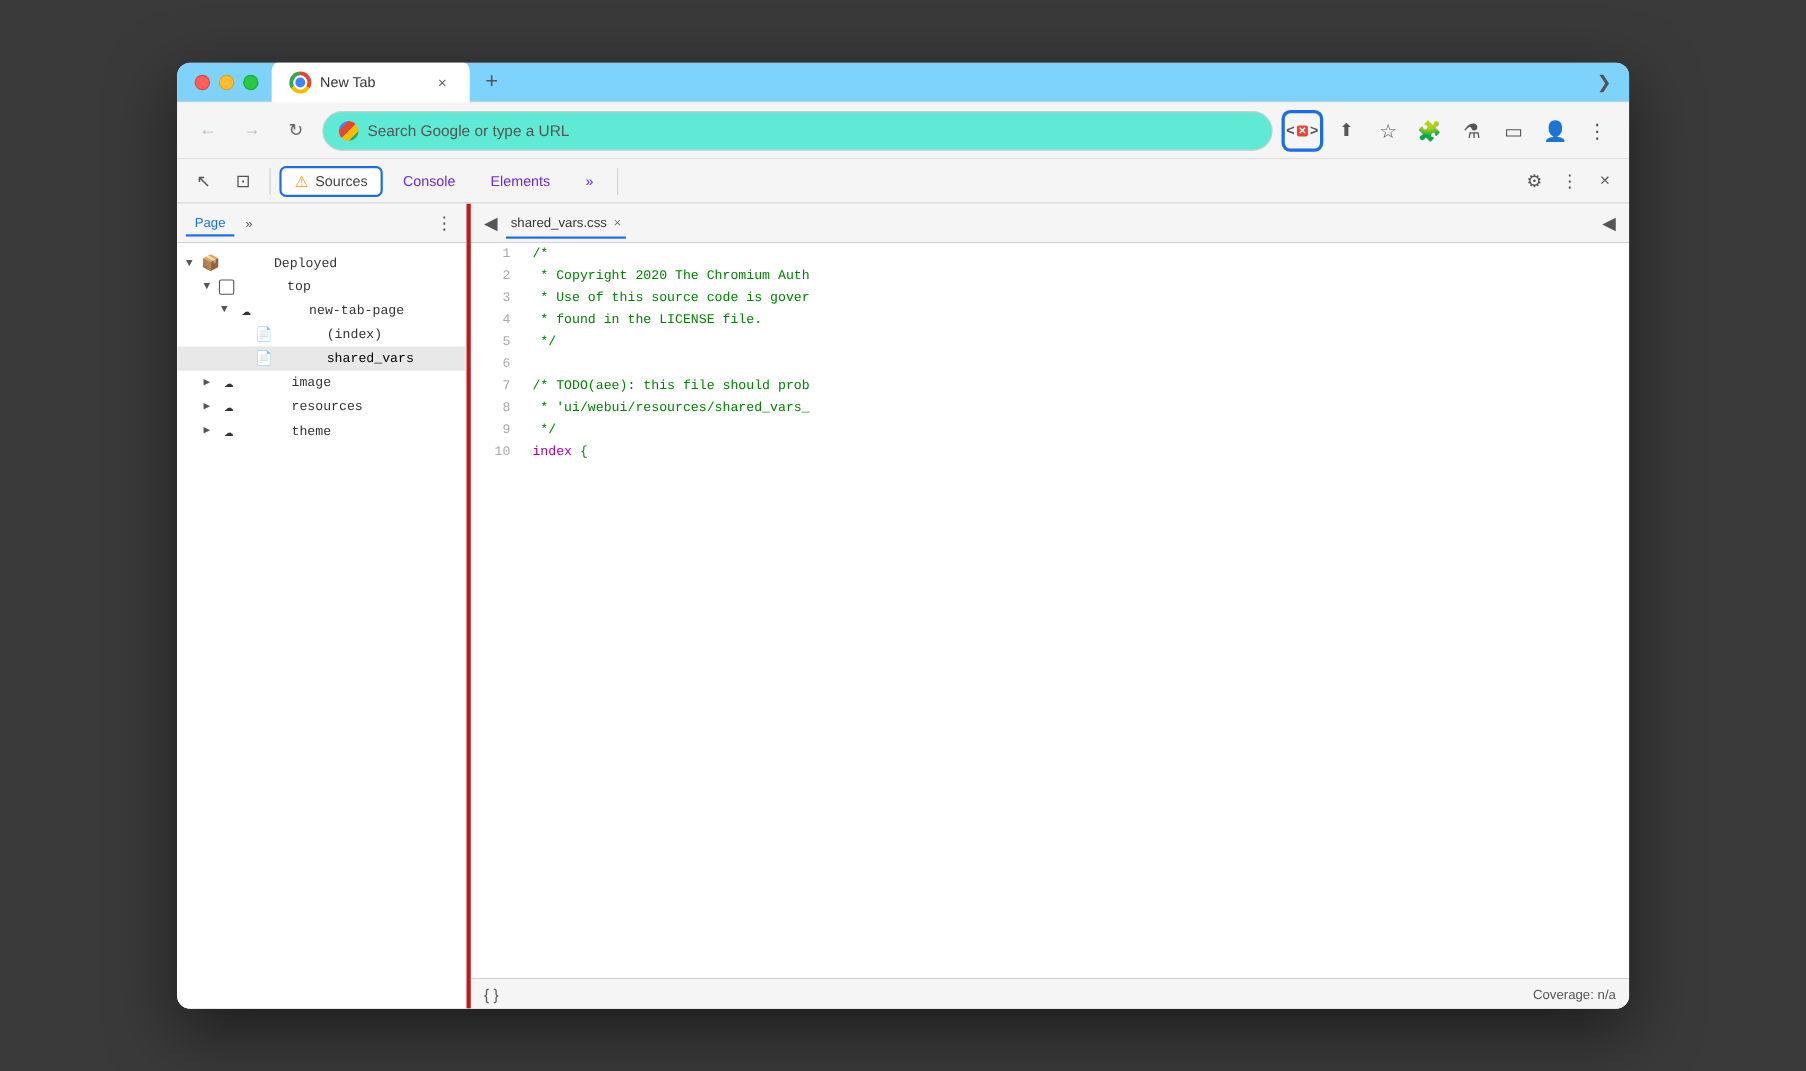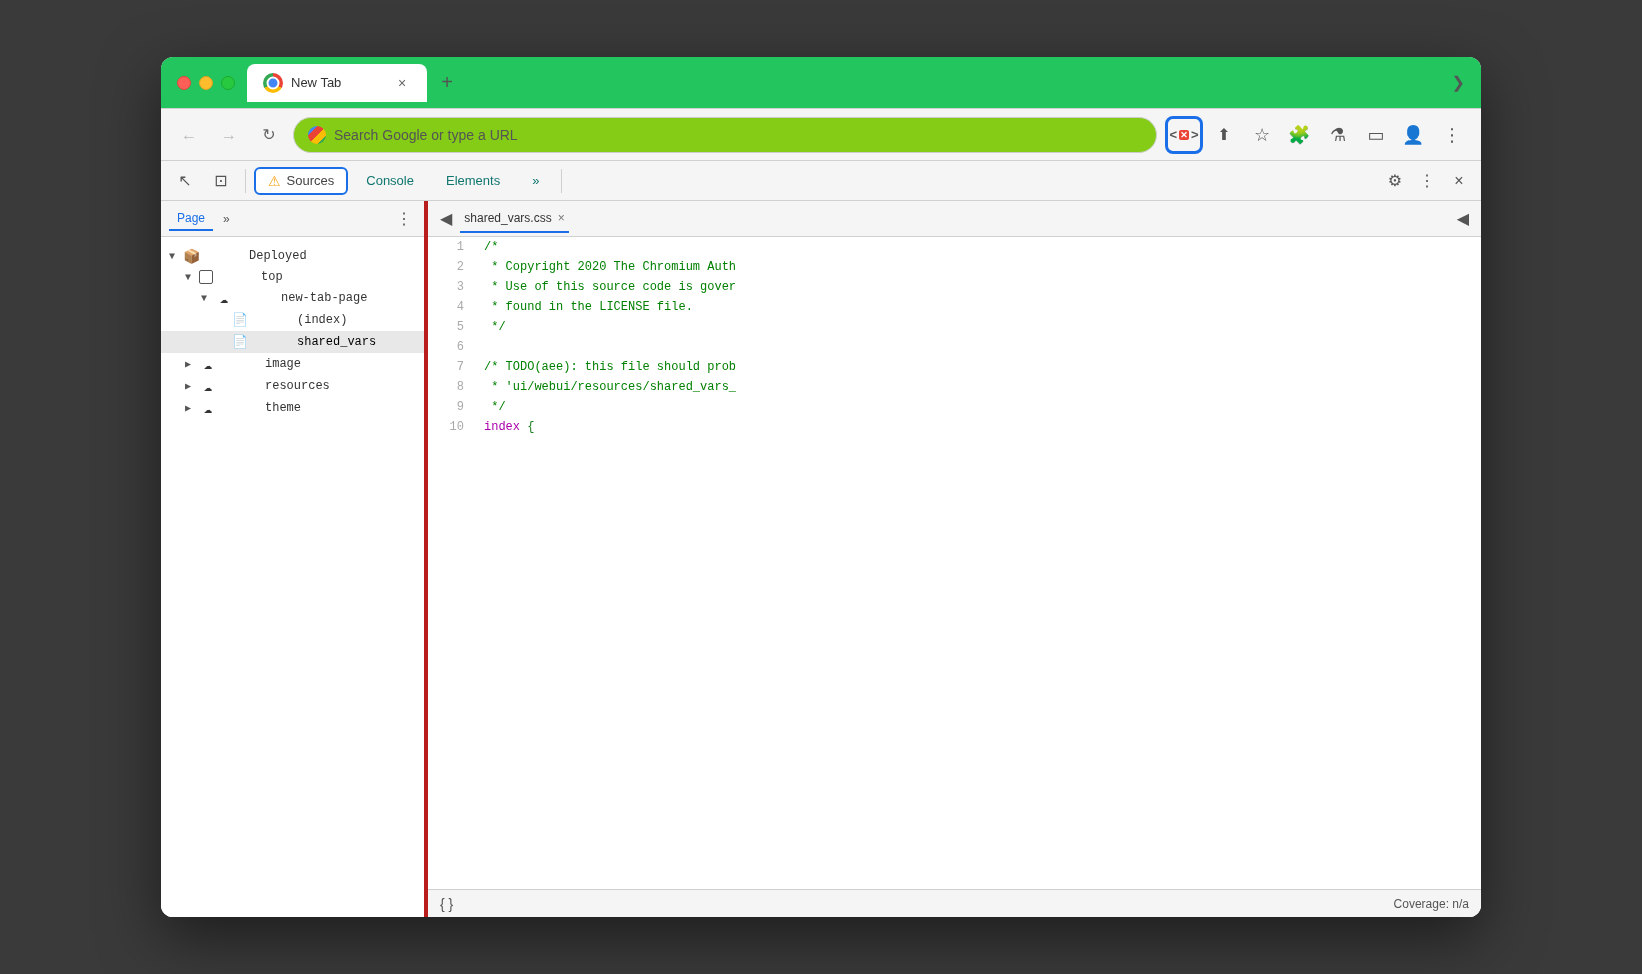--- a/index.html
+++ b/index.html
@@ -18,22 +18,22 @@
       background: #f0f0f0;
       border-radius: 12px;
       box-shadow: 0 20px 60px rgba(0,0,0,0.5);
       overflow: hidden;
       display: flex;
       flex-direction: column;
     }
 
     
     .title-bar {
-      background: #22c55e;
-      height: 52px;
+      background: #7dd3fc;
+      height: 36px;
       display: flex;
       align-items: center;
       padding: 0 16px;
       gap: 12px;
       border-bottom: 1px solid #d0d0d0;
     }
 
     .traffic-lights {
       display: flex;
       gap: 8px;
@@ -126,21 +126,21 @@
       border-radius: 50%;
       cursor: pointer;
       color: #666;
       font-size: 16px;
     }
     .nav-btn.disabled { color: #bbb; cursor: default; }
 
     .address-bar {
       flex: 1;
       height: 36px;
-      background: #84cc16;
+      background: #5eead4;
       border: 1px solid #ccc;
       border-radius: 20px;
       display: flex;
       align-items: center;
       padding: 0 14px;
       gap: 8px;
       font-size: 14px;
       color: #444;
     }
 
@@ -219,21 +219,21 @@
     .devtools-divider {
       width: 1px;
       height: 24px;
       background: #d0d0d0;
       margin: 0 4px;
     }
 
     .devtools-tab {
       padding: 6px 14px;
       font-size: 13px;
-      color: #0f766e;
+      color: #6d28d9;
       cursor: pointer;
       border-radius: 4px;
       display: flex;
       align-items: center;
       gap: 6px;
       white-space: nowrap;
     }
     .devtools-tab.active-box {
       background: #fff;
       border: 2px solid #1a6fe8;

